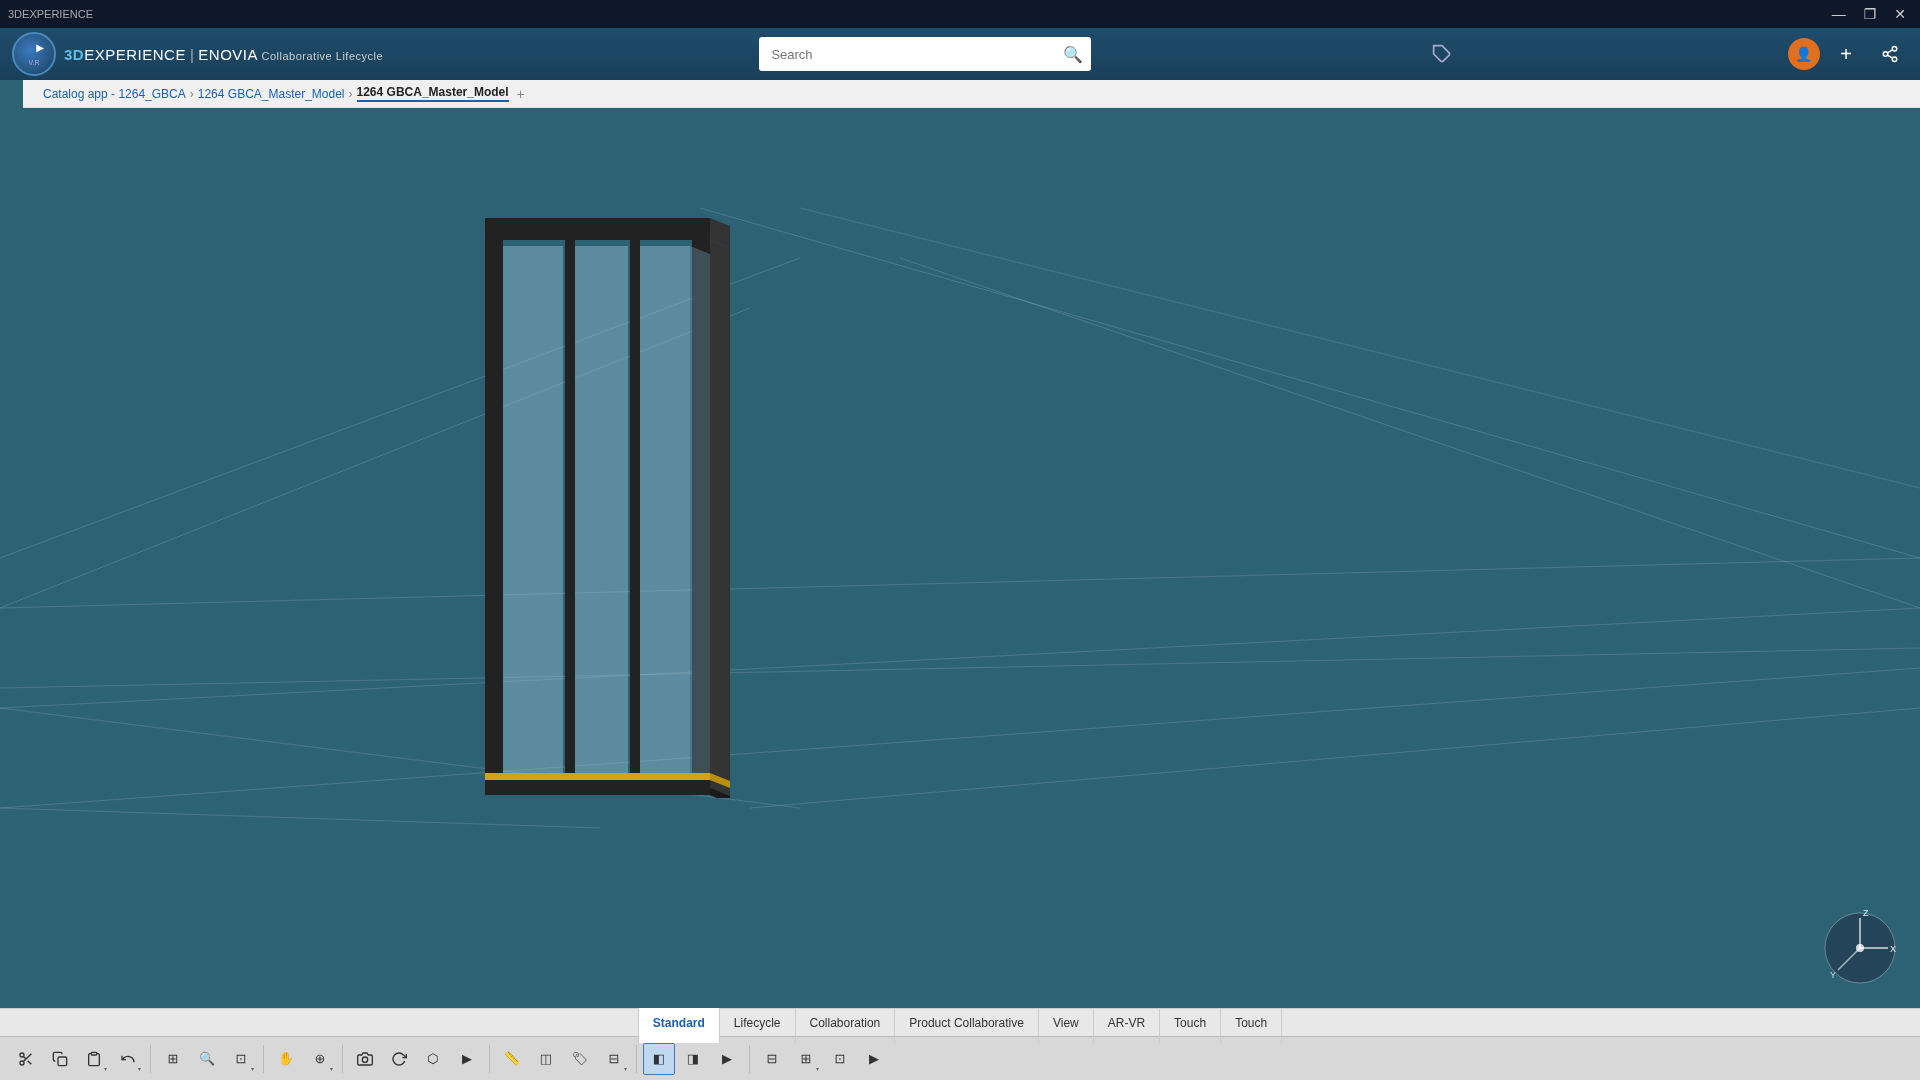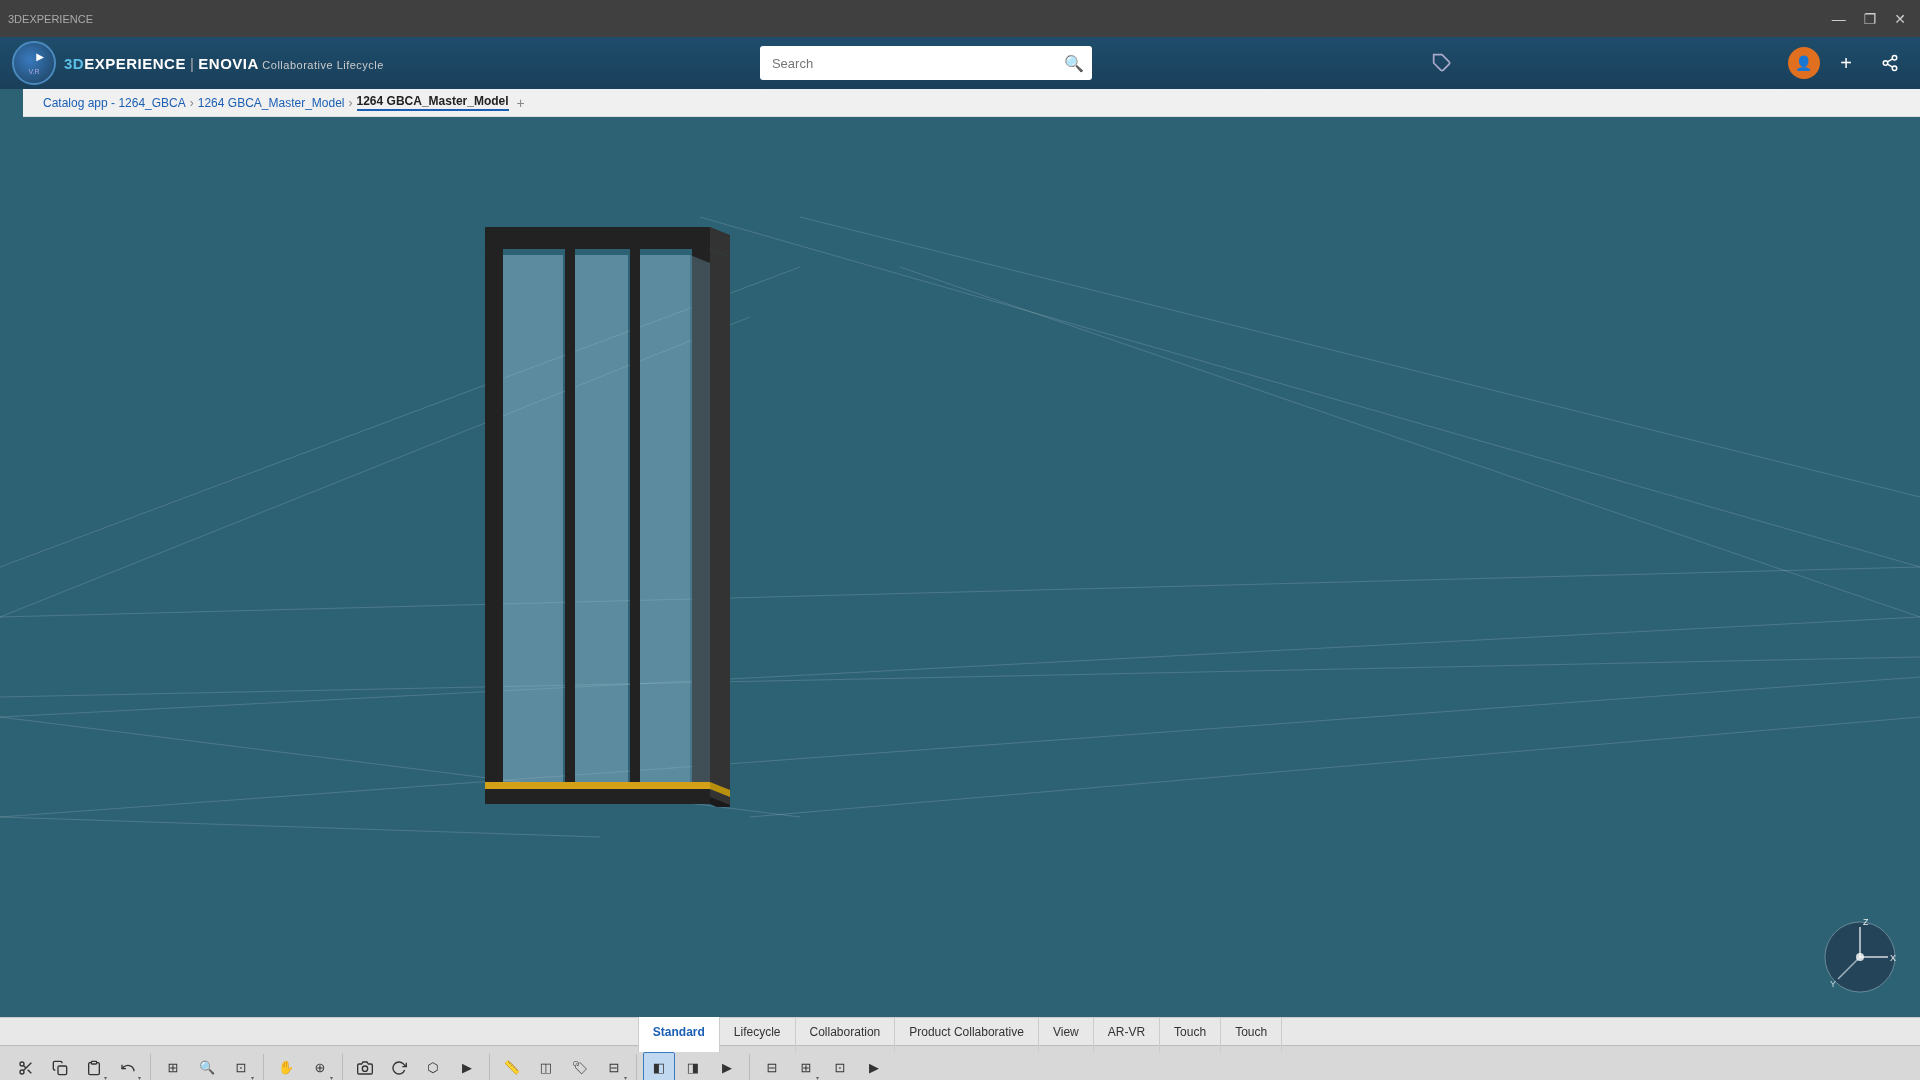--- a/index.html
+++ b/index.html
@@ -1,22 +1,22 @@
 <!DOCTYPE html>
 <html><head>
   <meta charset="utf-8">
   <style>
     * { margin: 0; padding: 0; box-sizing: border-box; }
     body { width: 1920px; height: 1080px; overflow: hidden; font-family: 'Segoe UI', Arial, sans-serif; background: #2d6275; }
 
     
     #titlebar {
       width: 100%;
-      height: 37px;
-      background: #404040;
+      height: 28px;
+      background: #0f172a;
       display: flex;
       align-items: center;
       justify-content: flex-end;
       padding-right: 8px;
       gap: 6px;
     }
     #titlebar span {
       color: #ccc;
       font-size: 12px;
       cursor: pointer;
@@ -299,21 +299,21 @@
 <div id="titlebar">
   <span style="position:absolute;left:8px;color:#aaa;font-size:11px;">3DEXPERIENCE</span>
   <span style="cursor:pointer;color:#ccc;font-size:14px;padding:2px 6px;">—</span>
   <span style="cursor:pointer;color:#ccc;font-size:14px;padding:2px 6px;">❐</span>
   <span style="cursor:pointer;color:#ccc;font-size:14px;padding:2px 6px;">✕</span>
 </div>
 
 <div id="navbar">
   <div id="logo-area">
     <div id="compass-btn"></div>
-    <div class="brand-text"><strong style="font-weight:700;color:#5bbfe8">3D</strong><span style="color:white;font-weight:700">EXPERIENCE</span><span style="color:#aaa;margin:0 4px">|</span><span style="color:white;font-weight:700">ENOVIA</span><span style="color:#ccc;font-weight:300;font-size:11px"> Collaborative Lifecycle</span></div>
+    <div class="brand-text"><strong style="font-weight:700;color:#5bbfe8">3D</strong><span style="color:white;font-weight:400">EXPERIENCE</span><span style="color:#aaa;margin:0 4px">|</span><span style="color:white;font-weight:400">ENOVIA</span><span style="color:#ccc;font-weight:300;font-size:11px"> Collaborative Lifecycle</span></div>
   </div>
 
   <div id="search-container">
     <input id="search-input" type="text" placeholder="Search" style="">
     <button id="search-icon-btn">🔍</button>
   </div>
 
   <button id="tag-btn" style="margin-left:4px;">
     <svg width="20" height="20" viewBox="0 0 24 24" fill="none" stroke="#aac" stroke-width="2">
       <path d="M20.59 13.41l-7.17 7.17a2 2 0 01-2.83 0L2 12V2h10l8.59 8.59a2 2 0 010 2.82z"></path>

